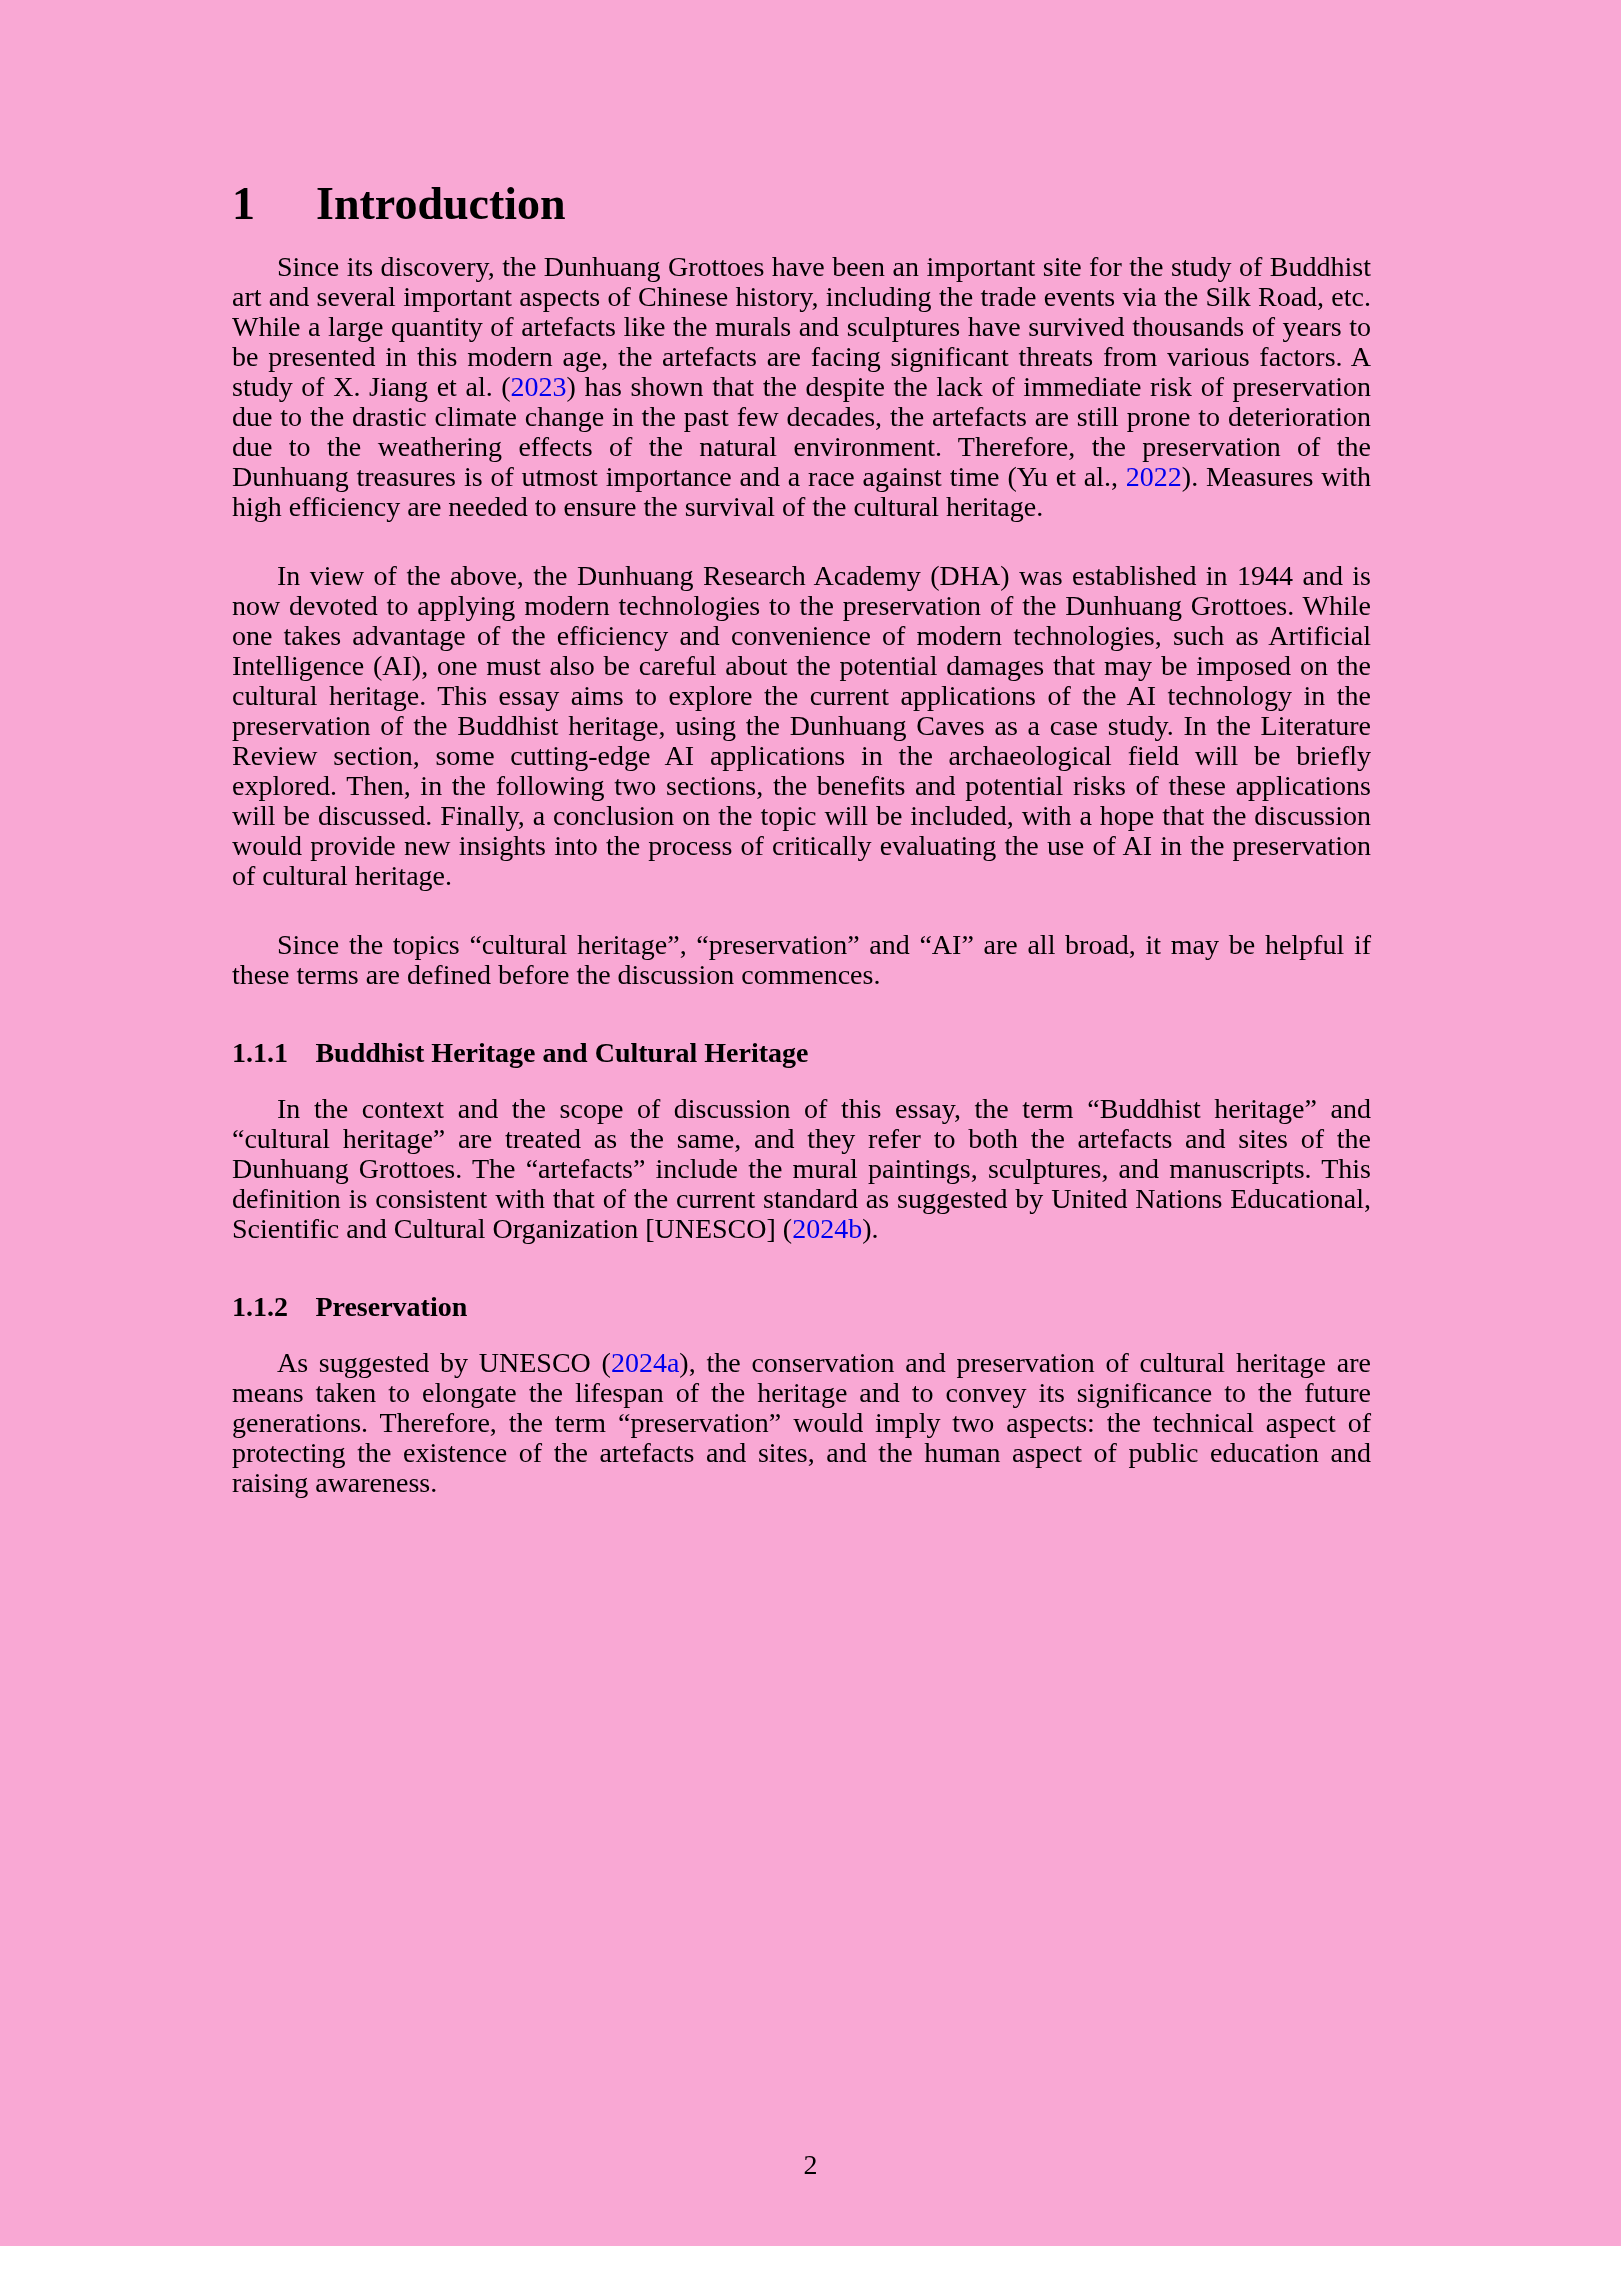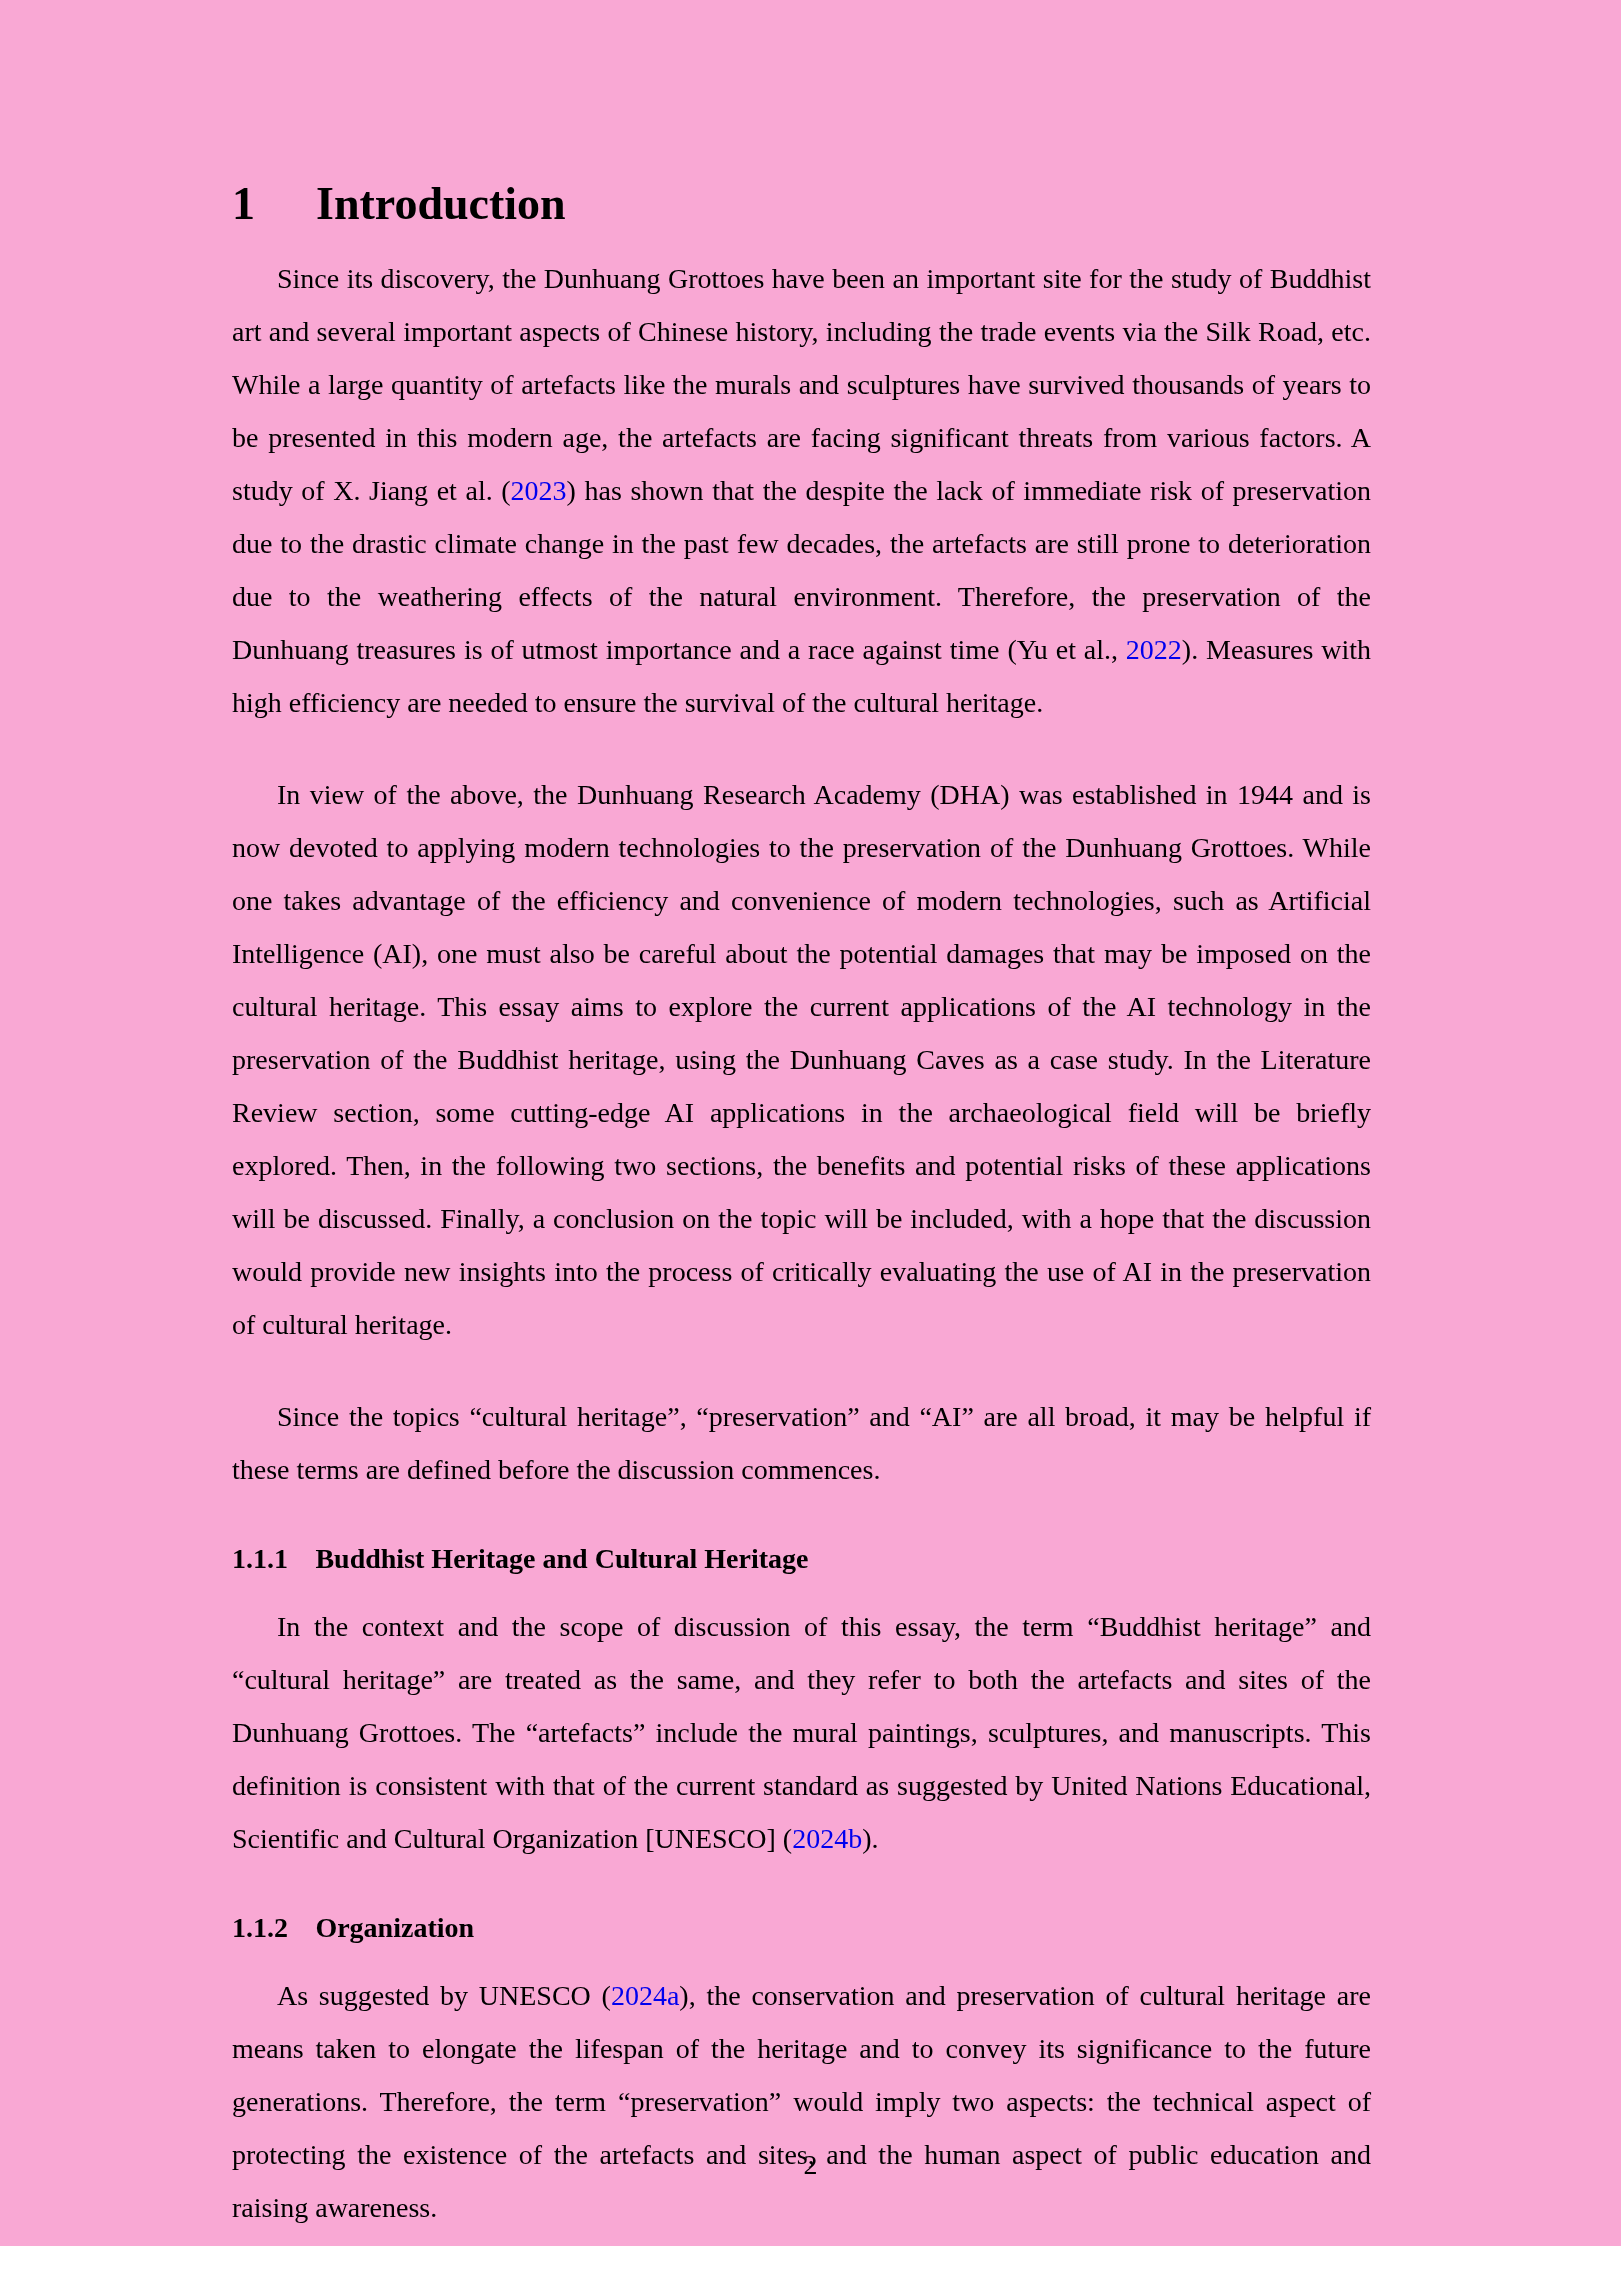--- a/index.html
+++ b/index.html
@@ -31,21 +31,21 @@
   }
   h3 {
     font-size: 28px; line-height: 1.15;
     margin: 47px 0 24.5px 0;
   }
   h1 .sec-num { margin-right: 61px; }
   h2 .sec-num { margin-right: 29px; }
   h3 .sec-num { margin-right: 27.4px; }
   p.body-para {
     font-size: 28px;
-    line-height: 53px;
+    line-height: 30px;
     text-align: justify;
     text-indent: 45px;
     margin: 0 16px 39px 0;
     hyphens: auto;
     -webkit-hyphens: auto;
   }
   .cite { text-decoration: none; cursor: pointer; }
   .page-footer {
     position: absolute;
     left: 0; right: 0;
@@ -72,21 +72,21 @@
 
     <p class="body-para"><span>Since the topics “cultural heritage”, “preservation” and “AI” are all broad, it may be helpful if these terms are defined before the discussion commences.</span></p>
 
     <h3>
       <span class="sec-num">1.1.1</span><span class="sec-title">Buddhist Heritage and Cultural Heritage</span>
     </h3>
 
     <p class="body-para"><span>In the context and the scope of discussion of this essay, the term “Buddhist heritage” and “cultural heritage” are treated as the same, and they refer to both the artefacts and sites of the Dunhuang Grottoes. The “artefacts” include the mural paintings, sculptures, and manuscripts. This definition is consistent with that of the current standard as suggested by United Nations Educational, Scientific and Cultural Organization [UNESCO] (</span><span class="cite" style="color: rgb(0, 0, 238);">2024b</span><span>).</span></p>
 
     <h3>
-      <span class="sec-num">1.1.2</span><span class="sec-title">Organization</span>
+      <span class="sec-num">1.1.2</span><span class="sec-title">Preservation</span>
     </h3>
 
     <p class="body-para"><span>As suggested by UNESCO (</span><span class="cite" style="color: rgb(0, 0, 238);">2024a</span><span>), the conservation and preservation of cultural heritage are means taken to elongate the lifespan of the heritage and to convey its significance to the future generations. Therefore, the term “preservation” would imply two aspects: the technical aspect of protecting the existence of the artefacts and sites, and the human aspect of public education and raising awareness.</span></p>
 
   </main>
 
   <footer class="page-footer">
     <span>2</span>
   </footer>
 </div>

